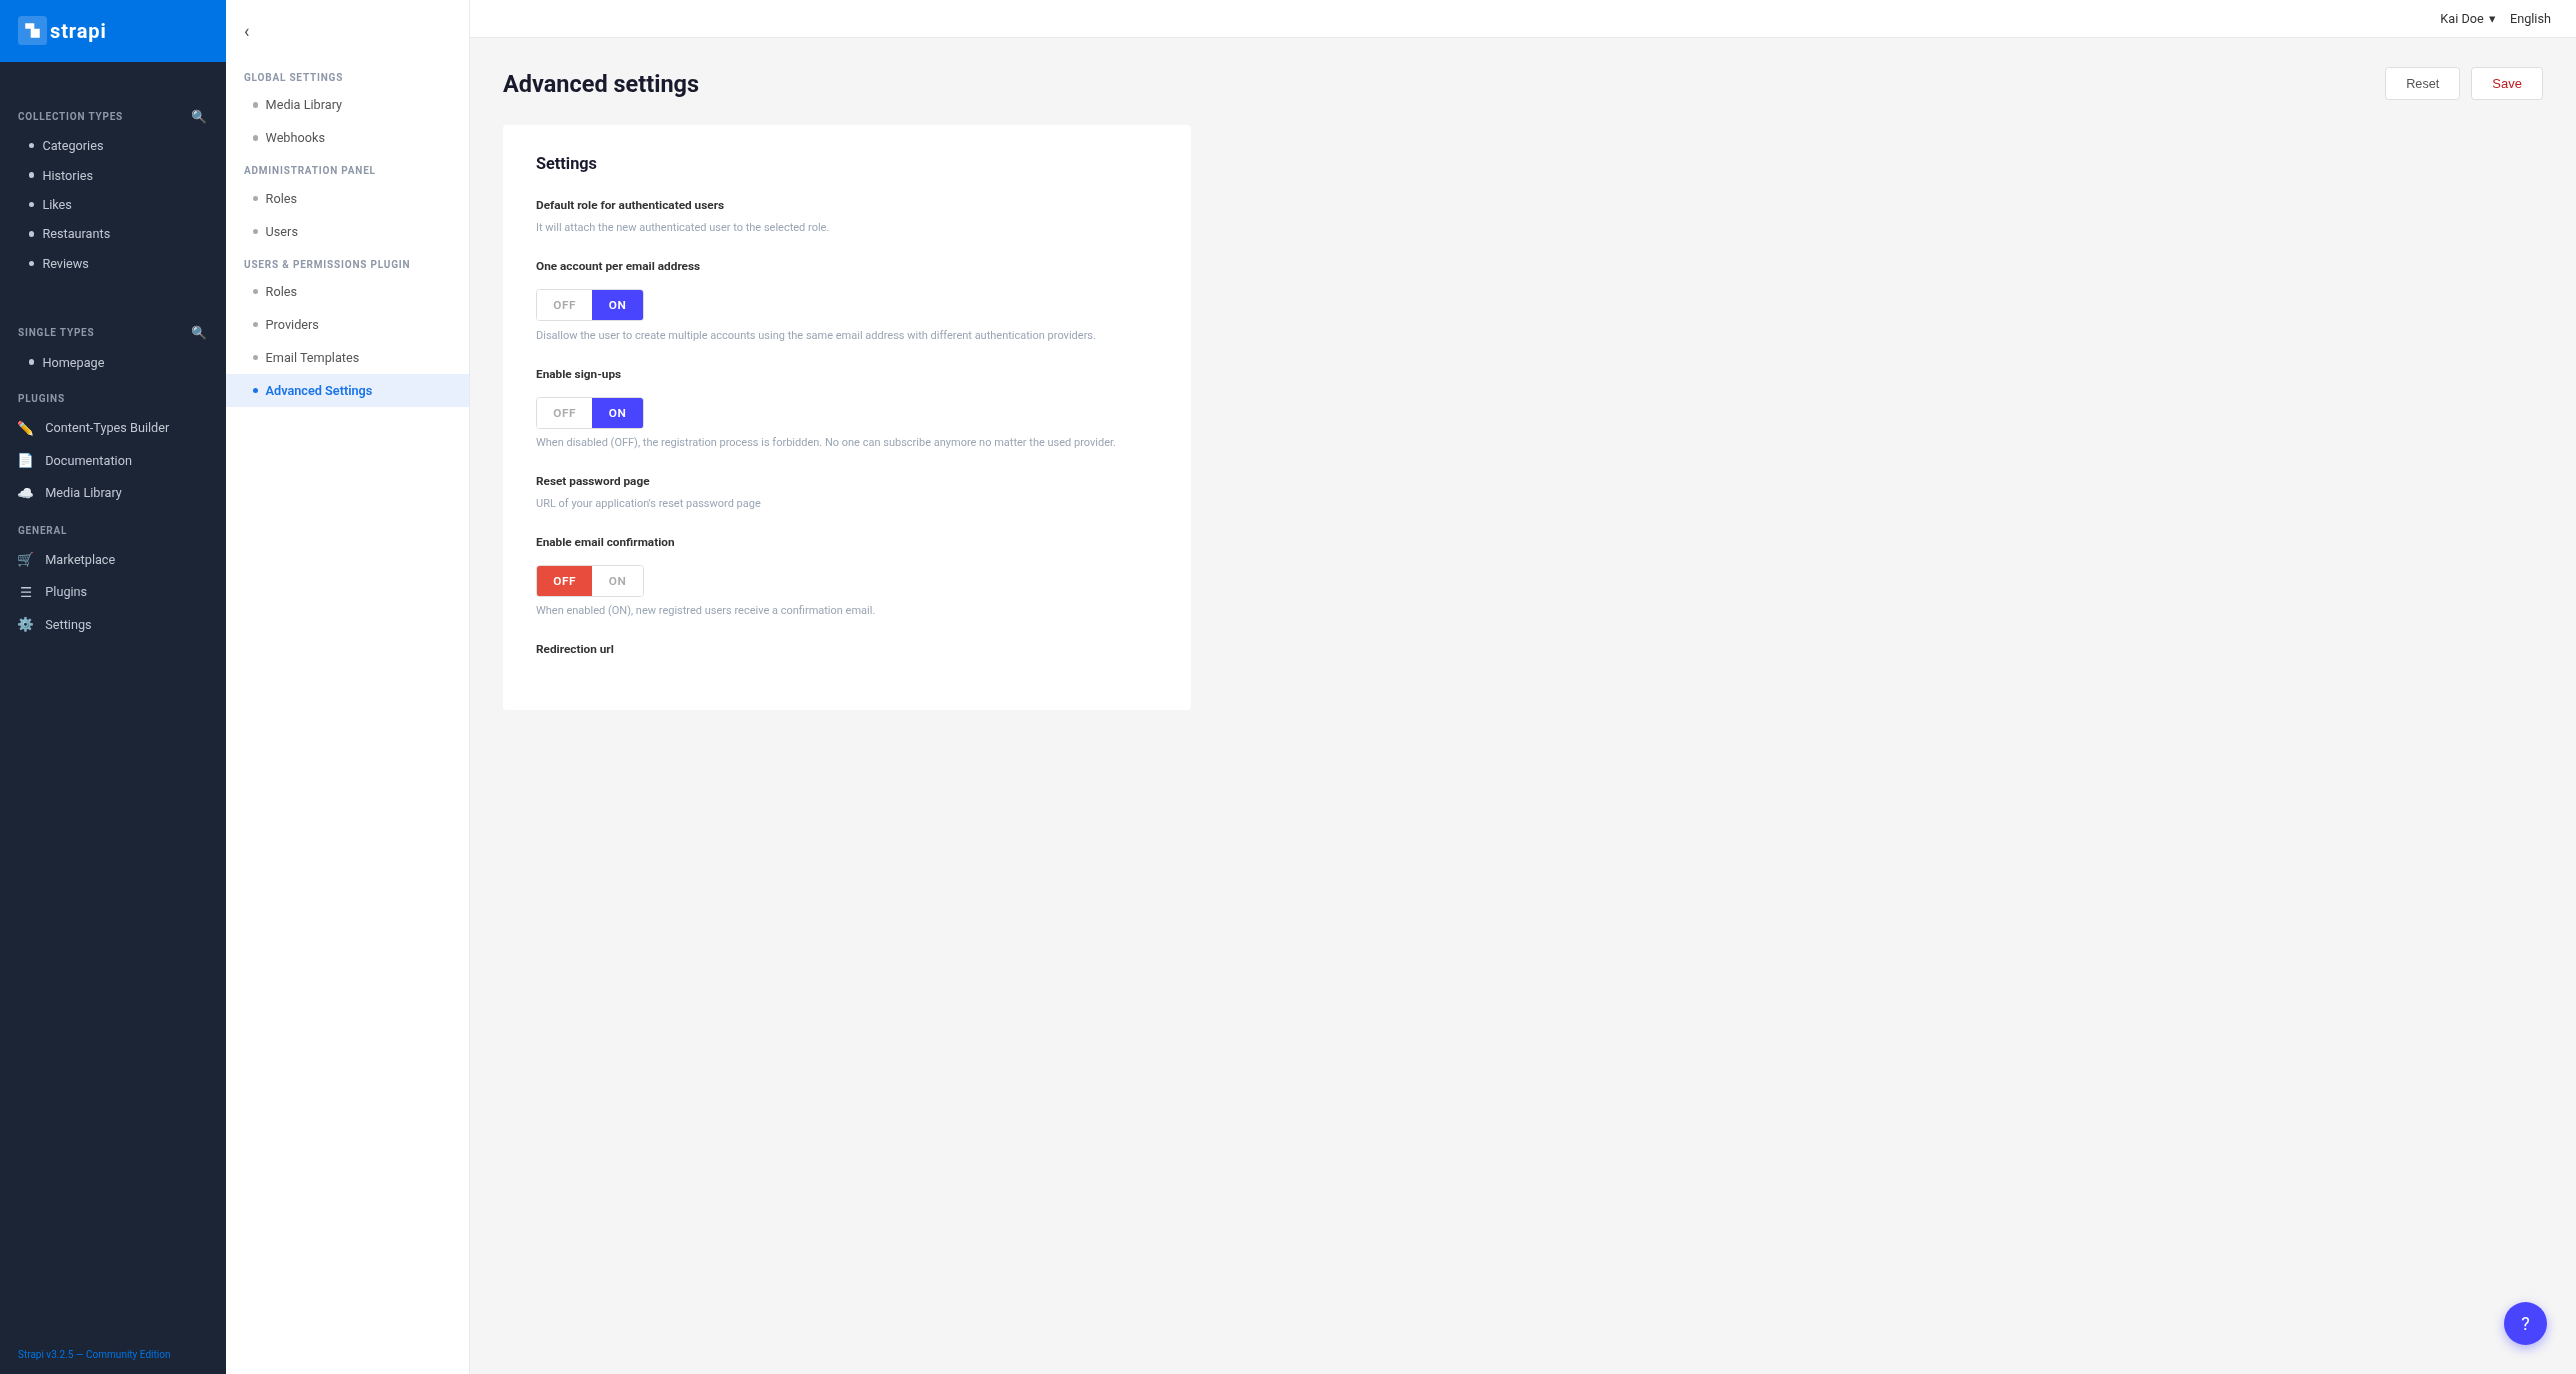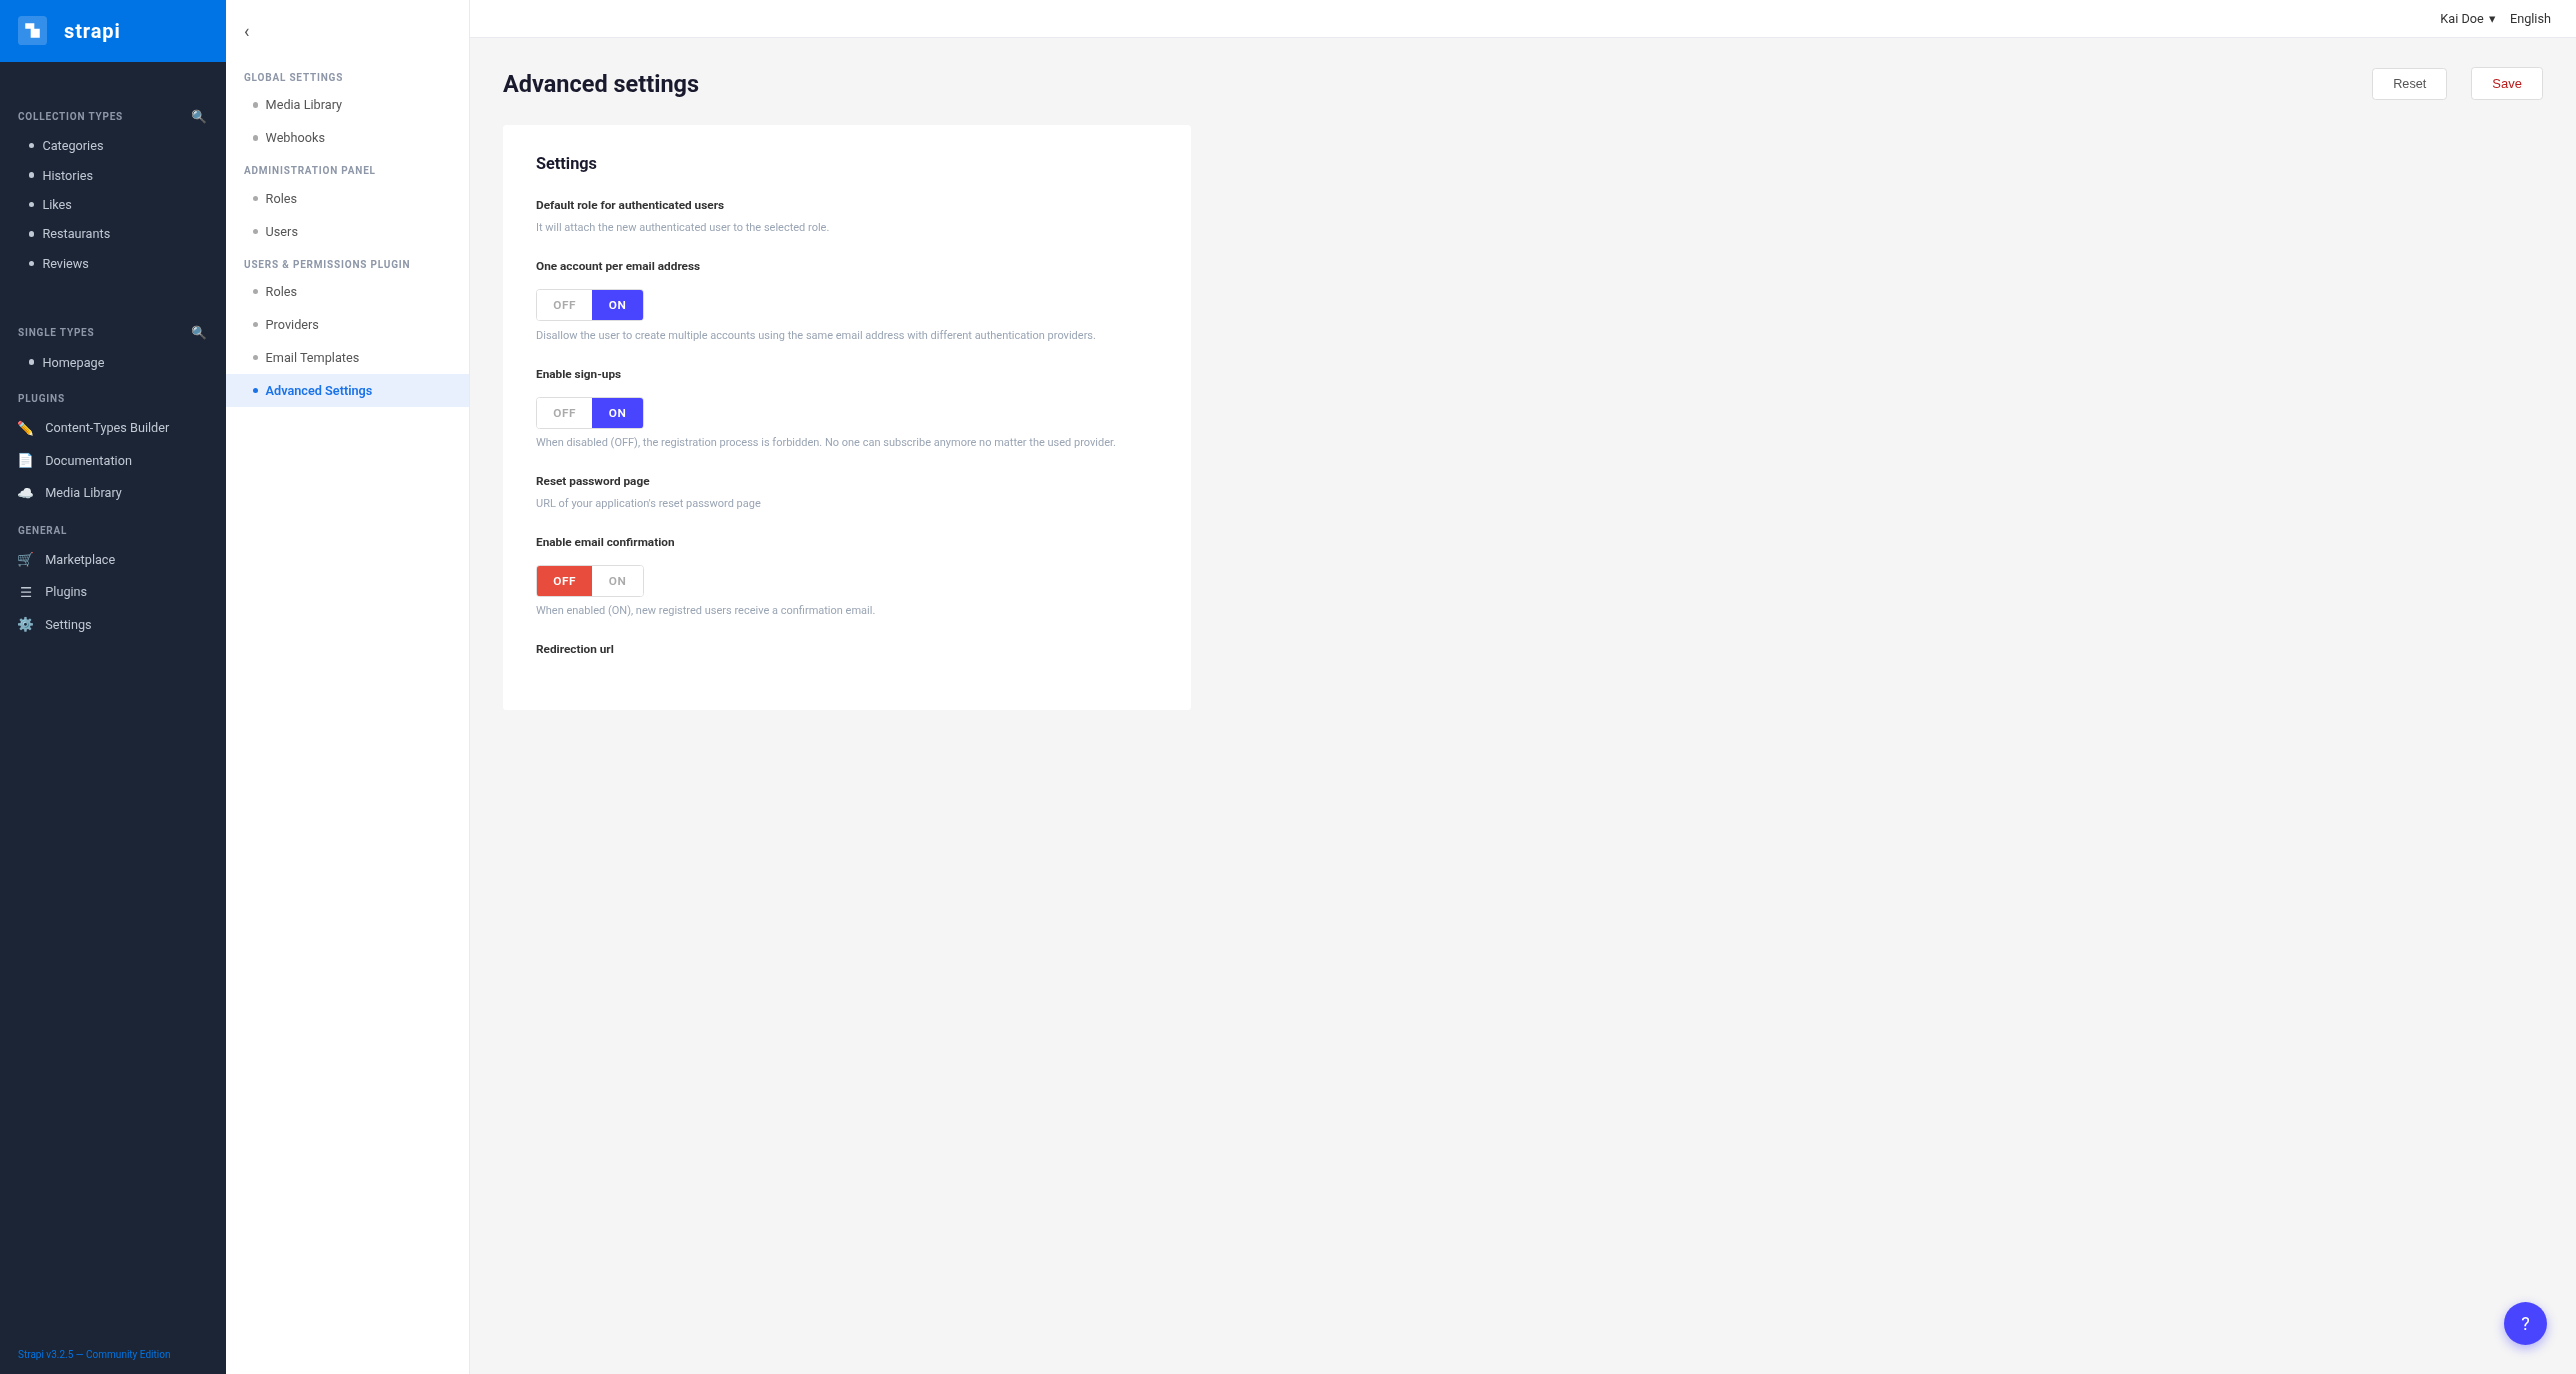--- a/index.html
+++ b/index.html
@@ -14,21 +14,21 @@
       display: flex;
       flex-direction: column;
       overflow-y: auto;
       overflow-x: hidden;
     }
     .sidebar-logo {
       display: flex;
       align-items: center;
       padding: 16.3px 18px;
       background: #0074e4;
-      gap: 17px;
+      gap: 3px;
       flex-shrink: 0;
     }
     .logo-icon {
       width: 29px;
       height: 29px;
       flex-shrink: 0;
     }
     .logo-text {
       color: #fff;
       font-size: 20px;
@@ -209,22 +209,21 @@
       justify-content: space-between;
       margin-bottom: 25px;
     }
     .page-title {
       font-size: 23.5px;
       font-weight: 700;
       color: #1a1a2e;
     }
     .header-actions {
       display: flex;
-      gap: 24px;
-      align-items: flex-end;
+      gap: 11px;
     }
     .btn-reset {
       padding: 8.1px 20px;
       border: 0.9px solid #ddd;
       background: #fff;
       border-radius: 3.6px;
       font-size: 12.7px;
       color: #555;
       cursor: pointer;
     }

